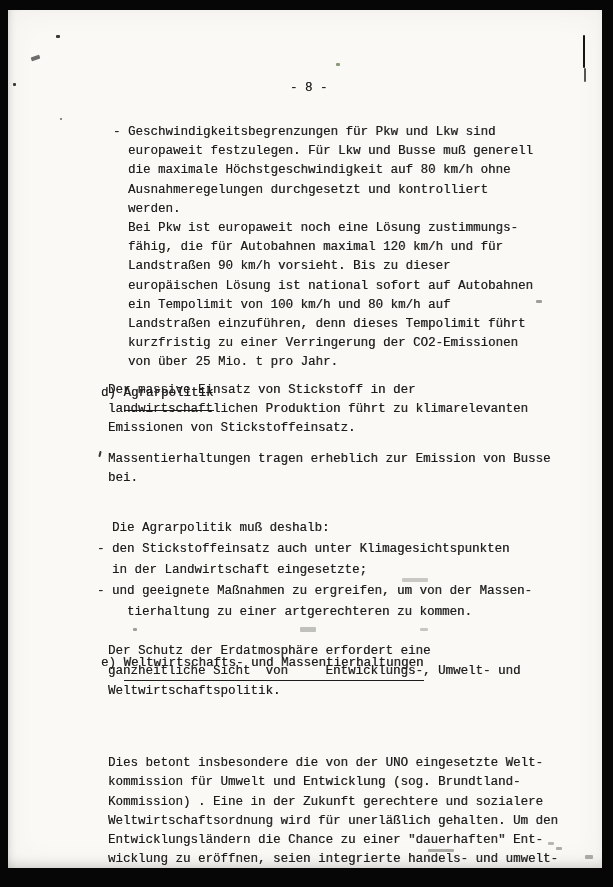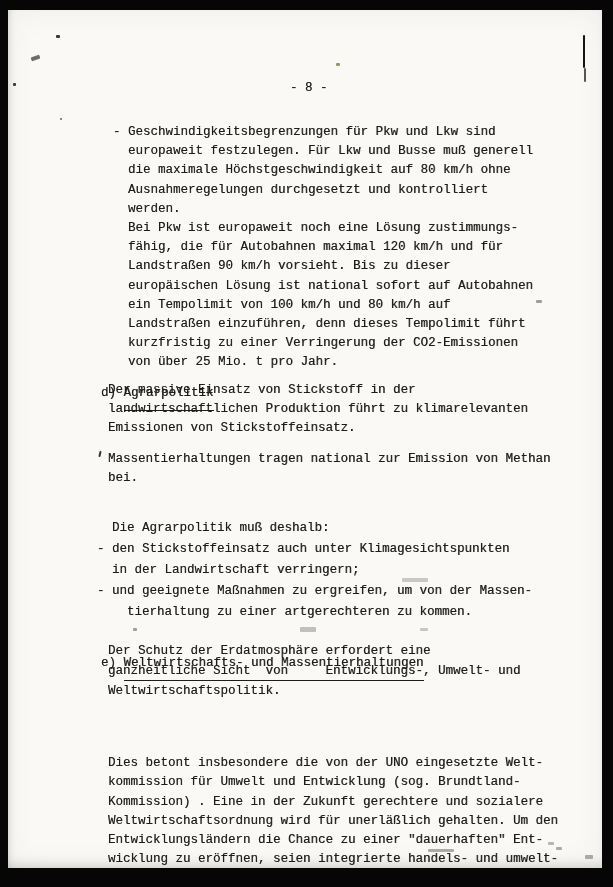--- a/index.html
+++ b/index.html
@@ -73,26 +73,26 @@
   von über 25 Mio. t pro Jahr.</div>
 
 <div class="tw lh20" style="left:86px; top:363px;">
   <span>d)</span><span class="heading-title">Agrarpolitik</span>
 </div>
 
 <div class="tw lh19" style="left:108px; top:381px;">Der massive Einsatz von Stickstoff in der
 landwirtschaftlichen Produktion führt zu klimarelevanten
 Emissionen von Stickstoffeinsatz.</div>
 
-<div class="tw lh19" style="left:108px; top:450px;">Massentierhaltungen tragen national zur Emission von Methan
+<div class="tw lh19" style="left:108px; top:450px;">Massentierhaltungen tragen erheblich zur Emission von Busse
 bei.</div>
 
 <div class="tw lh21" style="left:97px; top:518px;">  Die Agrarpolitik muß deshalb:
 - den Stickstoffeinsatz auch unter Klimagesichtspunkten
-  in der Landwirtschaft verringern;
+  in der Landwirtschaft eingesetzte;
 - und geeignete Maßnahmen zu ergreifen, um von der Massen-
     tierhaltung zu einer artgerechteren zu kommen.</div>
 
 <div class="tw lh20" style="left:86px; top:633px;">
   <span>e)</span><span class="heading-title">Weltwirtschafts- und Massentierhaltungen</span>
 </div>
 
 <div class="tw lh20" style="left:108px; top:641px;">Der Schutz der Erdatmosphäre erfordert eine
 ganzheitliche Sicht  von     Entwicklungs-, Umwelt- und
 Weltwirtschaftspolitik.</div>

